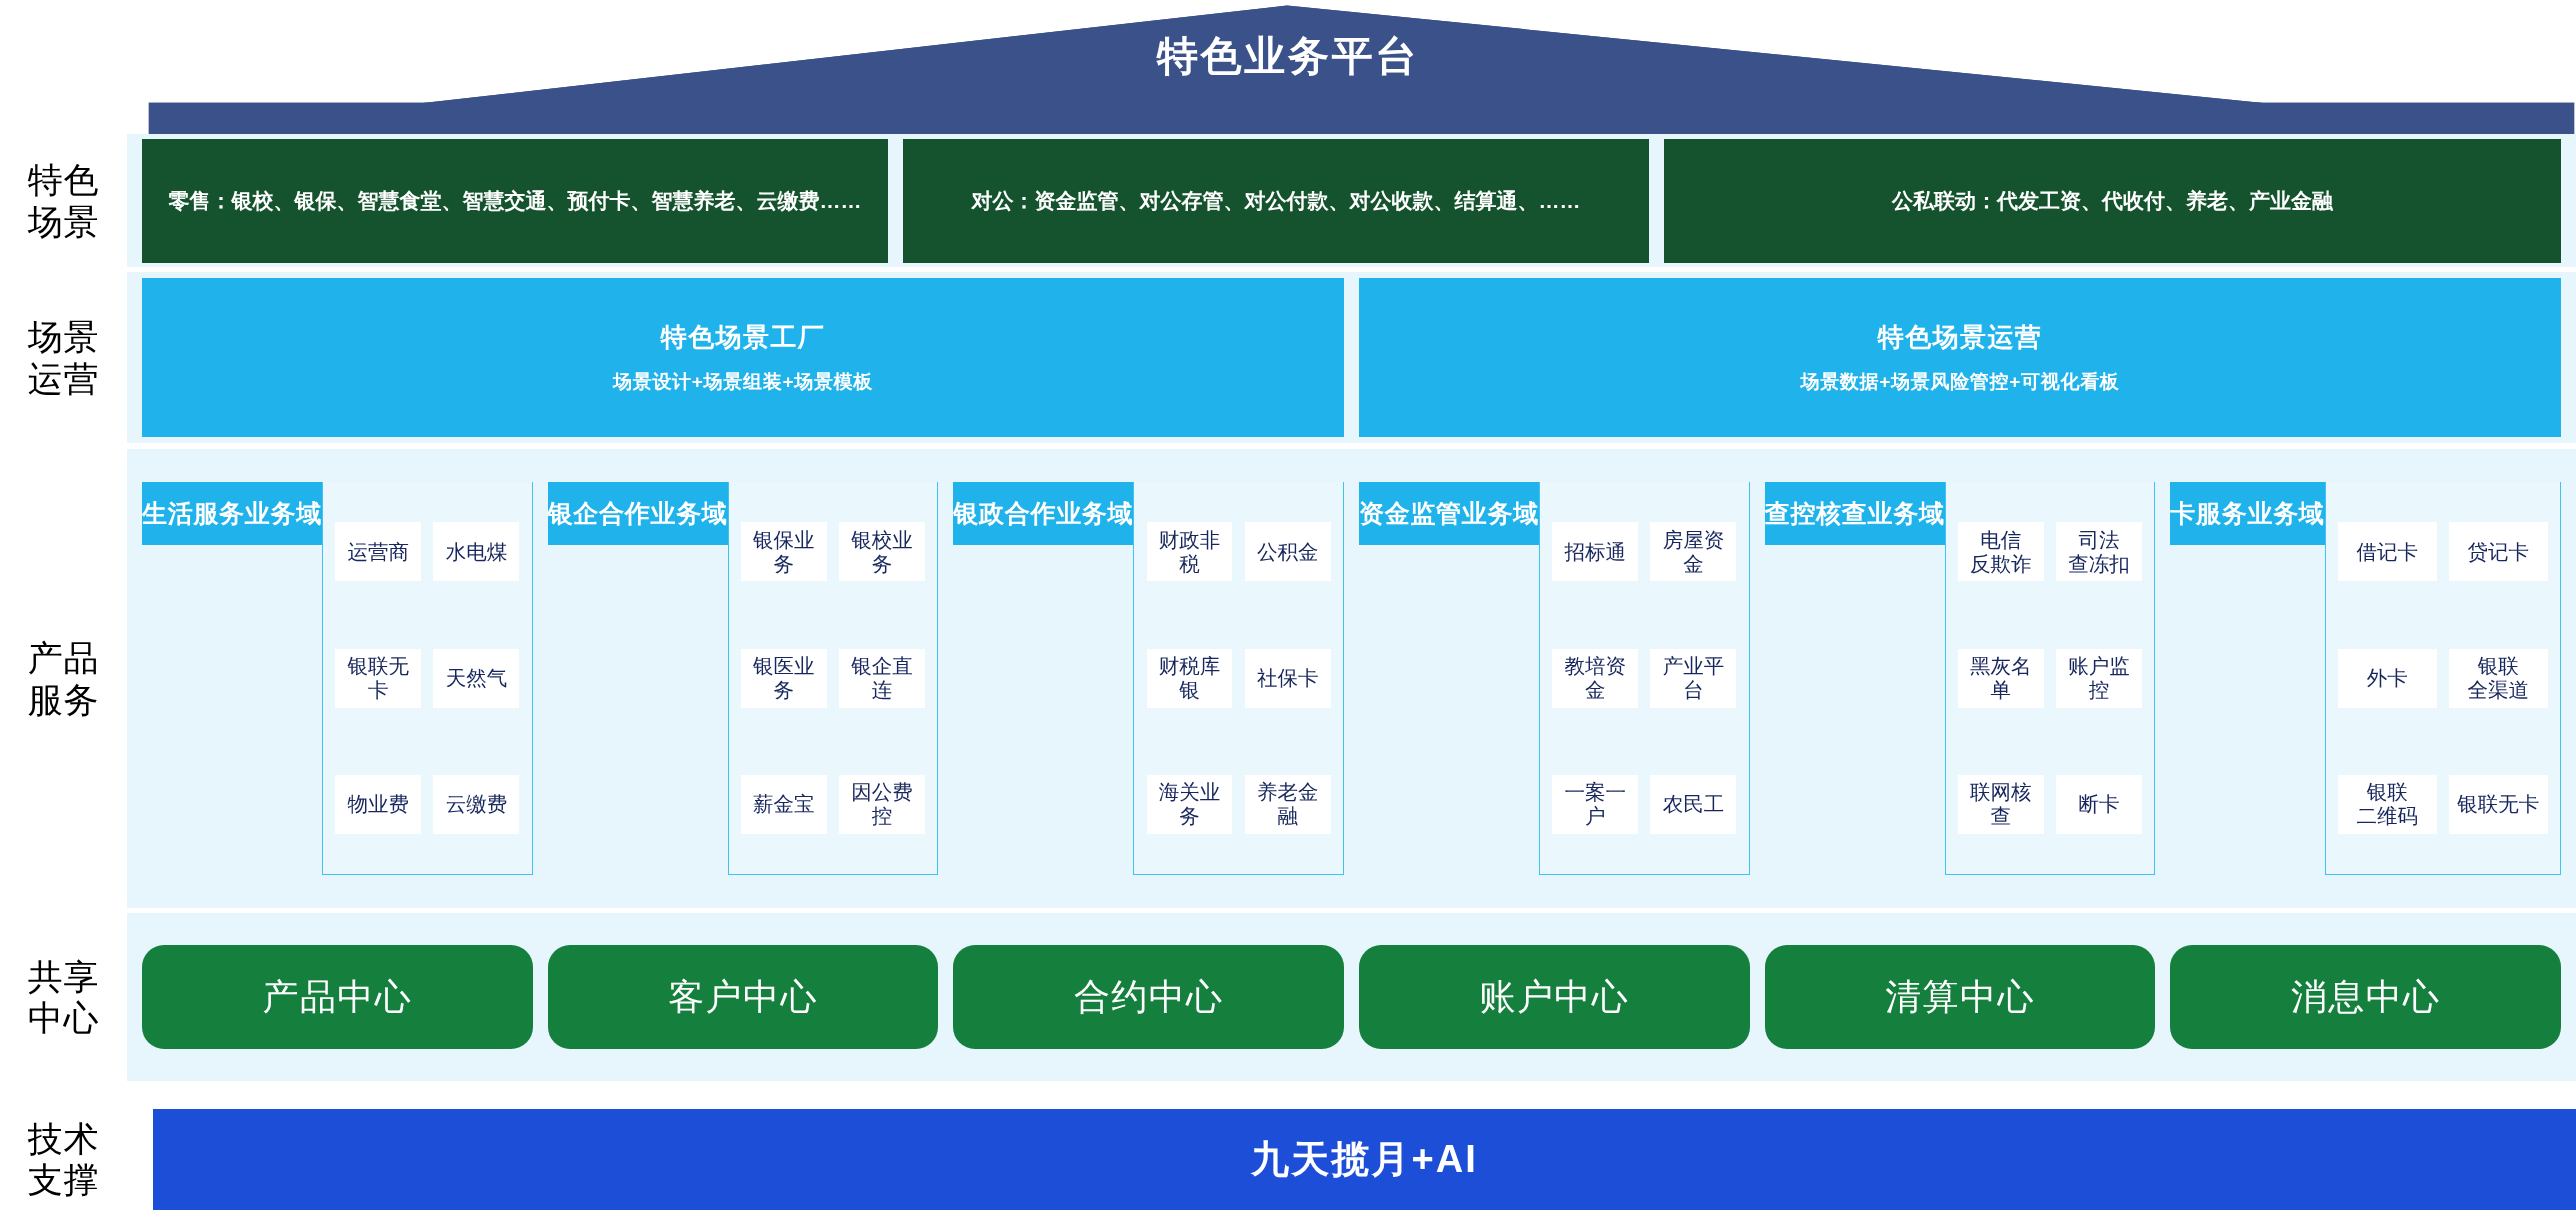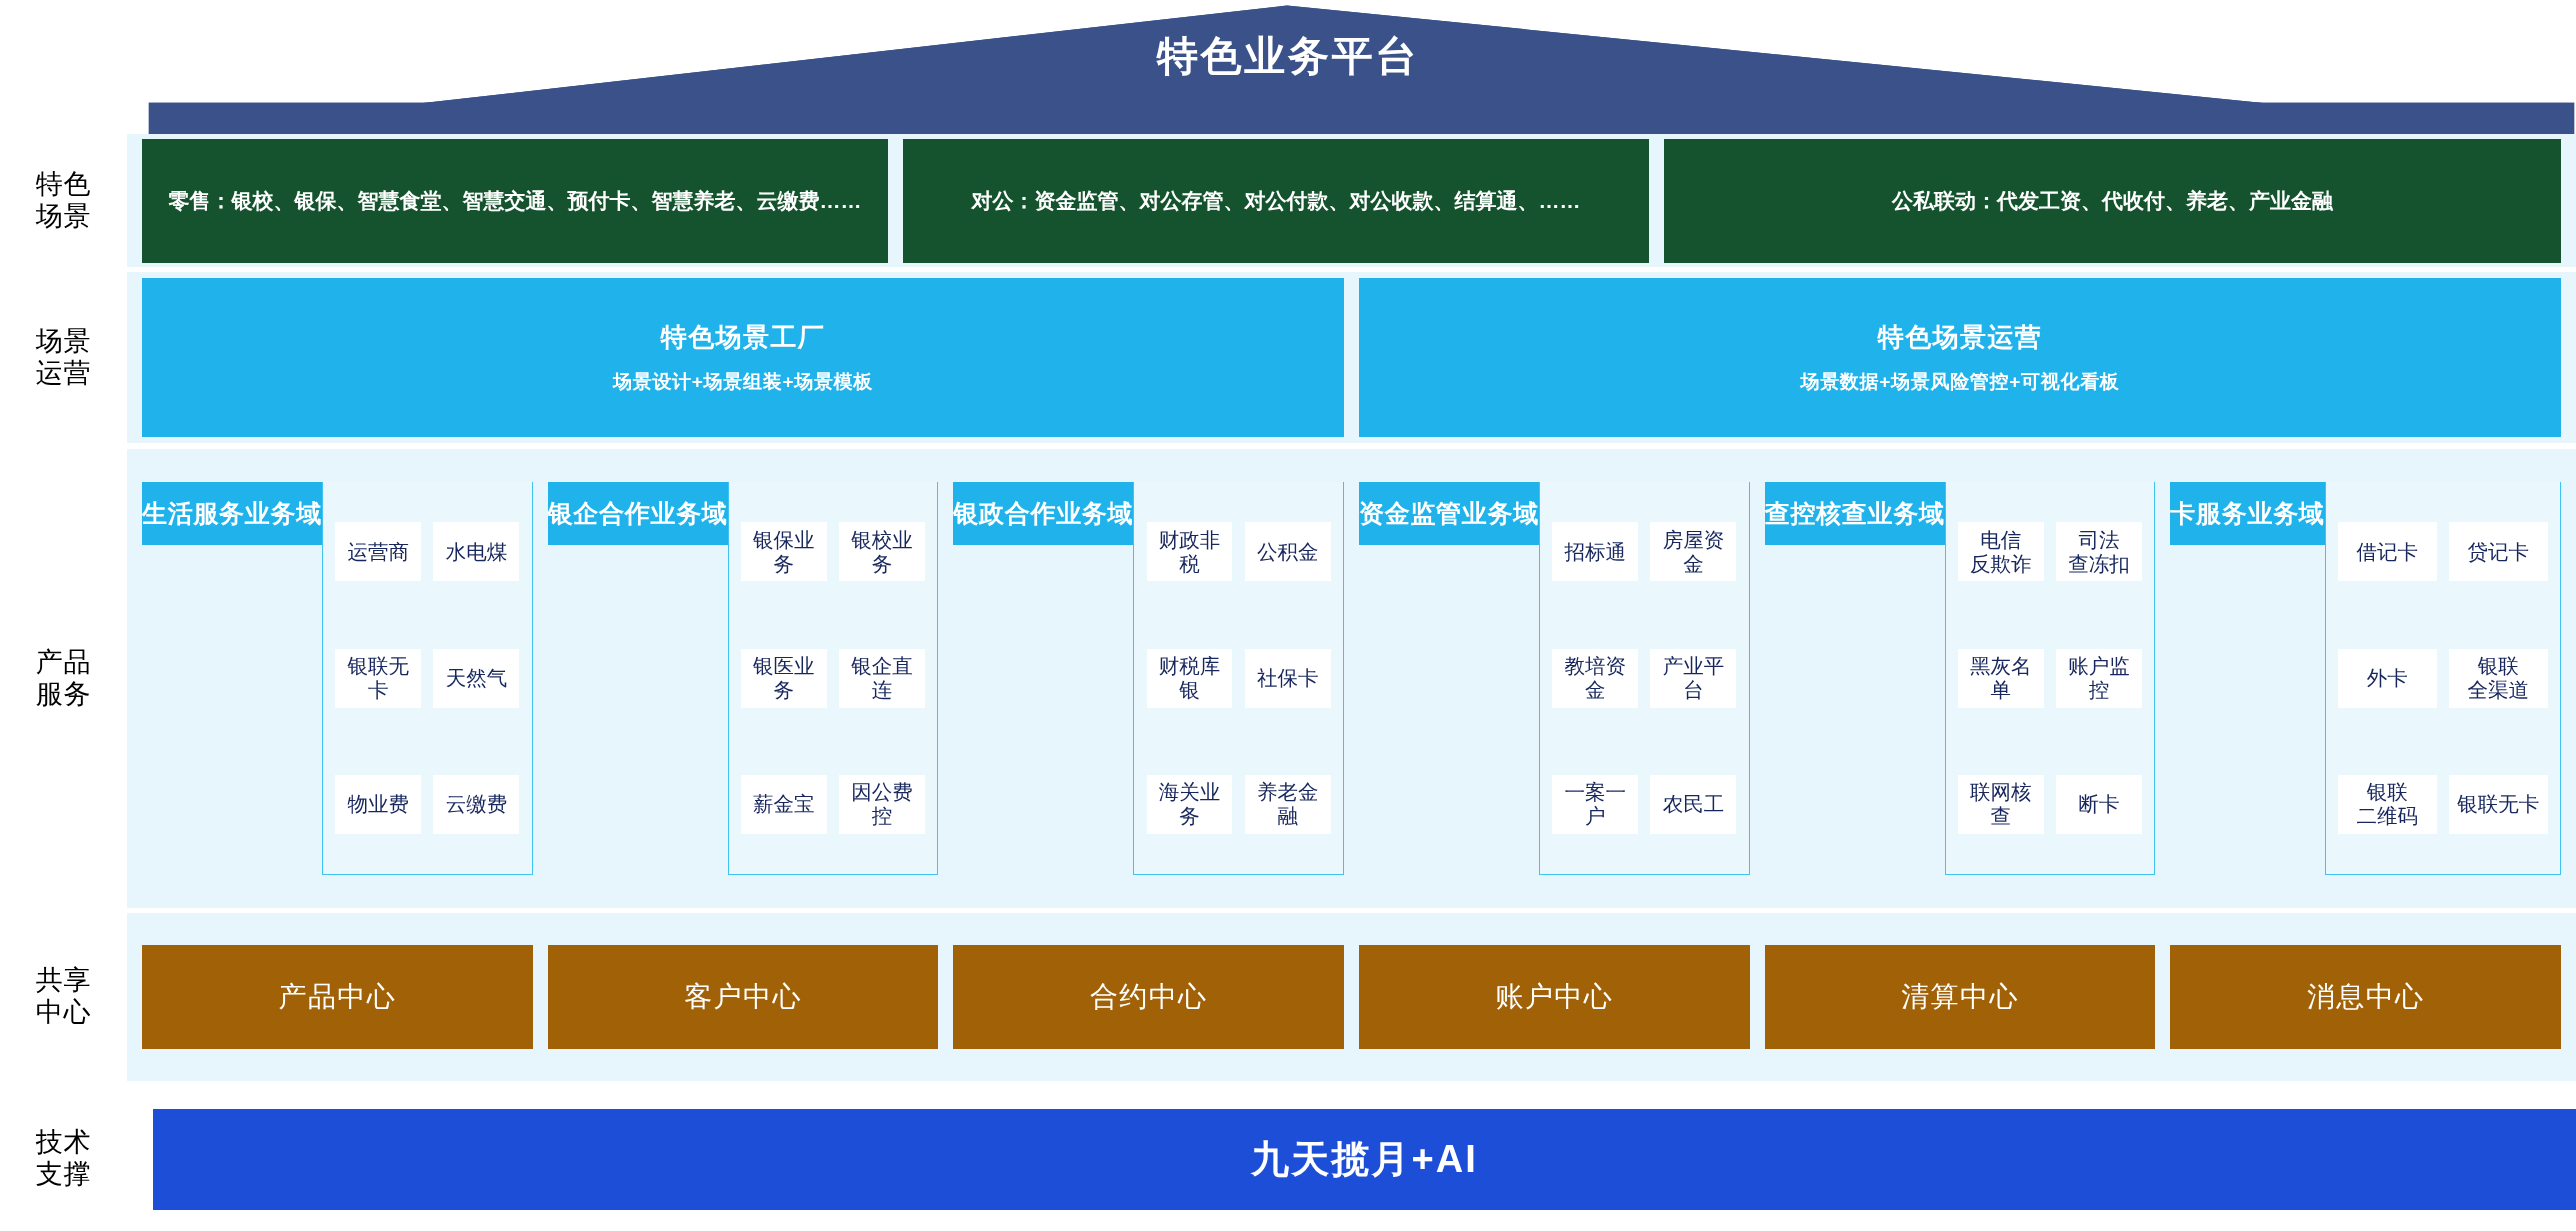--- a/index.html
+++ b/index.html
@@ -30,21 +30,21 @@
     position:absolute;
     display:flex;
     align-items:stretch;
   }
   .row-label{
     width:127px;
     flex:0 0 127px;
     display:flex;
     align-items:center;
     justify-content:center;
-    font-size:27px;
+    font-size:35px;
     font-weight:normal;
     color:#000000;
     line-height:1.18;
     text-align:left;
     letter-spacing:0.7px;
   }
   .row-panel{
     flex:1 1 auto;
     background:#e7f5fd;
     display:flex;
@@ -124,26 +124,26 @@
     display:flex; align-items:center; justify-content:center;
     text-align:center;
     white-space:pre-line;
     padding:1.4px 2.7px;
   }
 
   
   .row-shared{ left:0; top:913px; width:2576px; height:168px; }
   .shared-box{
     flex:1 1 0;
-    background:#a16207;
-    color:#ffffff;
-    font-size:28px; font-weight:normal;
+    background:#15803d;
+    color:#ffffff;
+    font-size:36px; font-weight:normal;
     letter-spacing:1.4px;
     height:104px;
-    display:flex; align-items:center; justify-content:center;
+    display:flex; align-items:center; justify-content:center;border-radius:22px;
   }
 
   
   .row-tech{ left:0; top:1087px; width:2576px; height:144px; }
   .row-tech .row-panel{ background:transparent; padding:0; }
   .tech-bar{
     flex:1 1 auto;
     background:#1d4ed8;
     color:#ffffff;
     font-size:38px; font-weight:bold;

